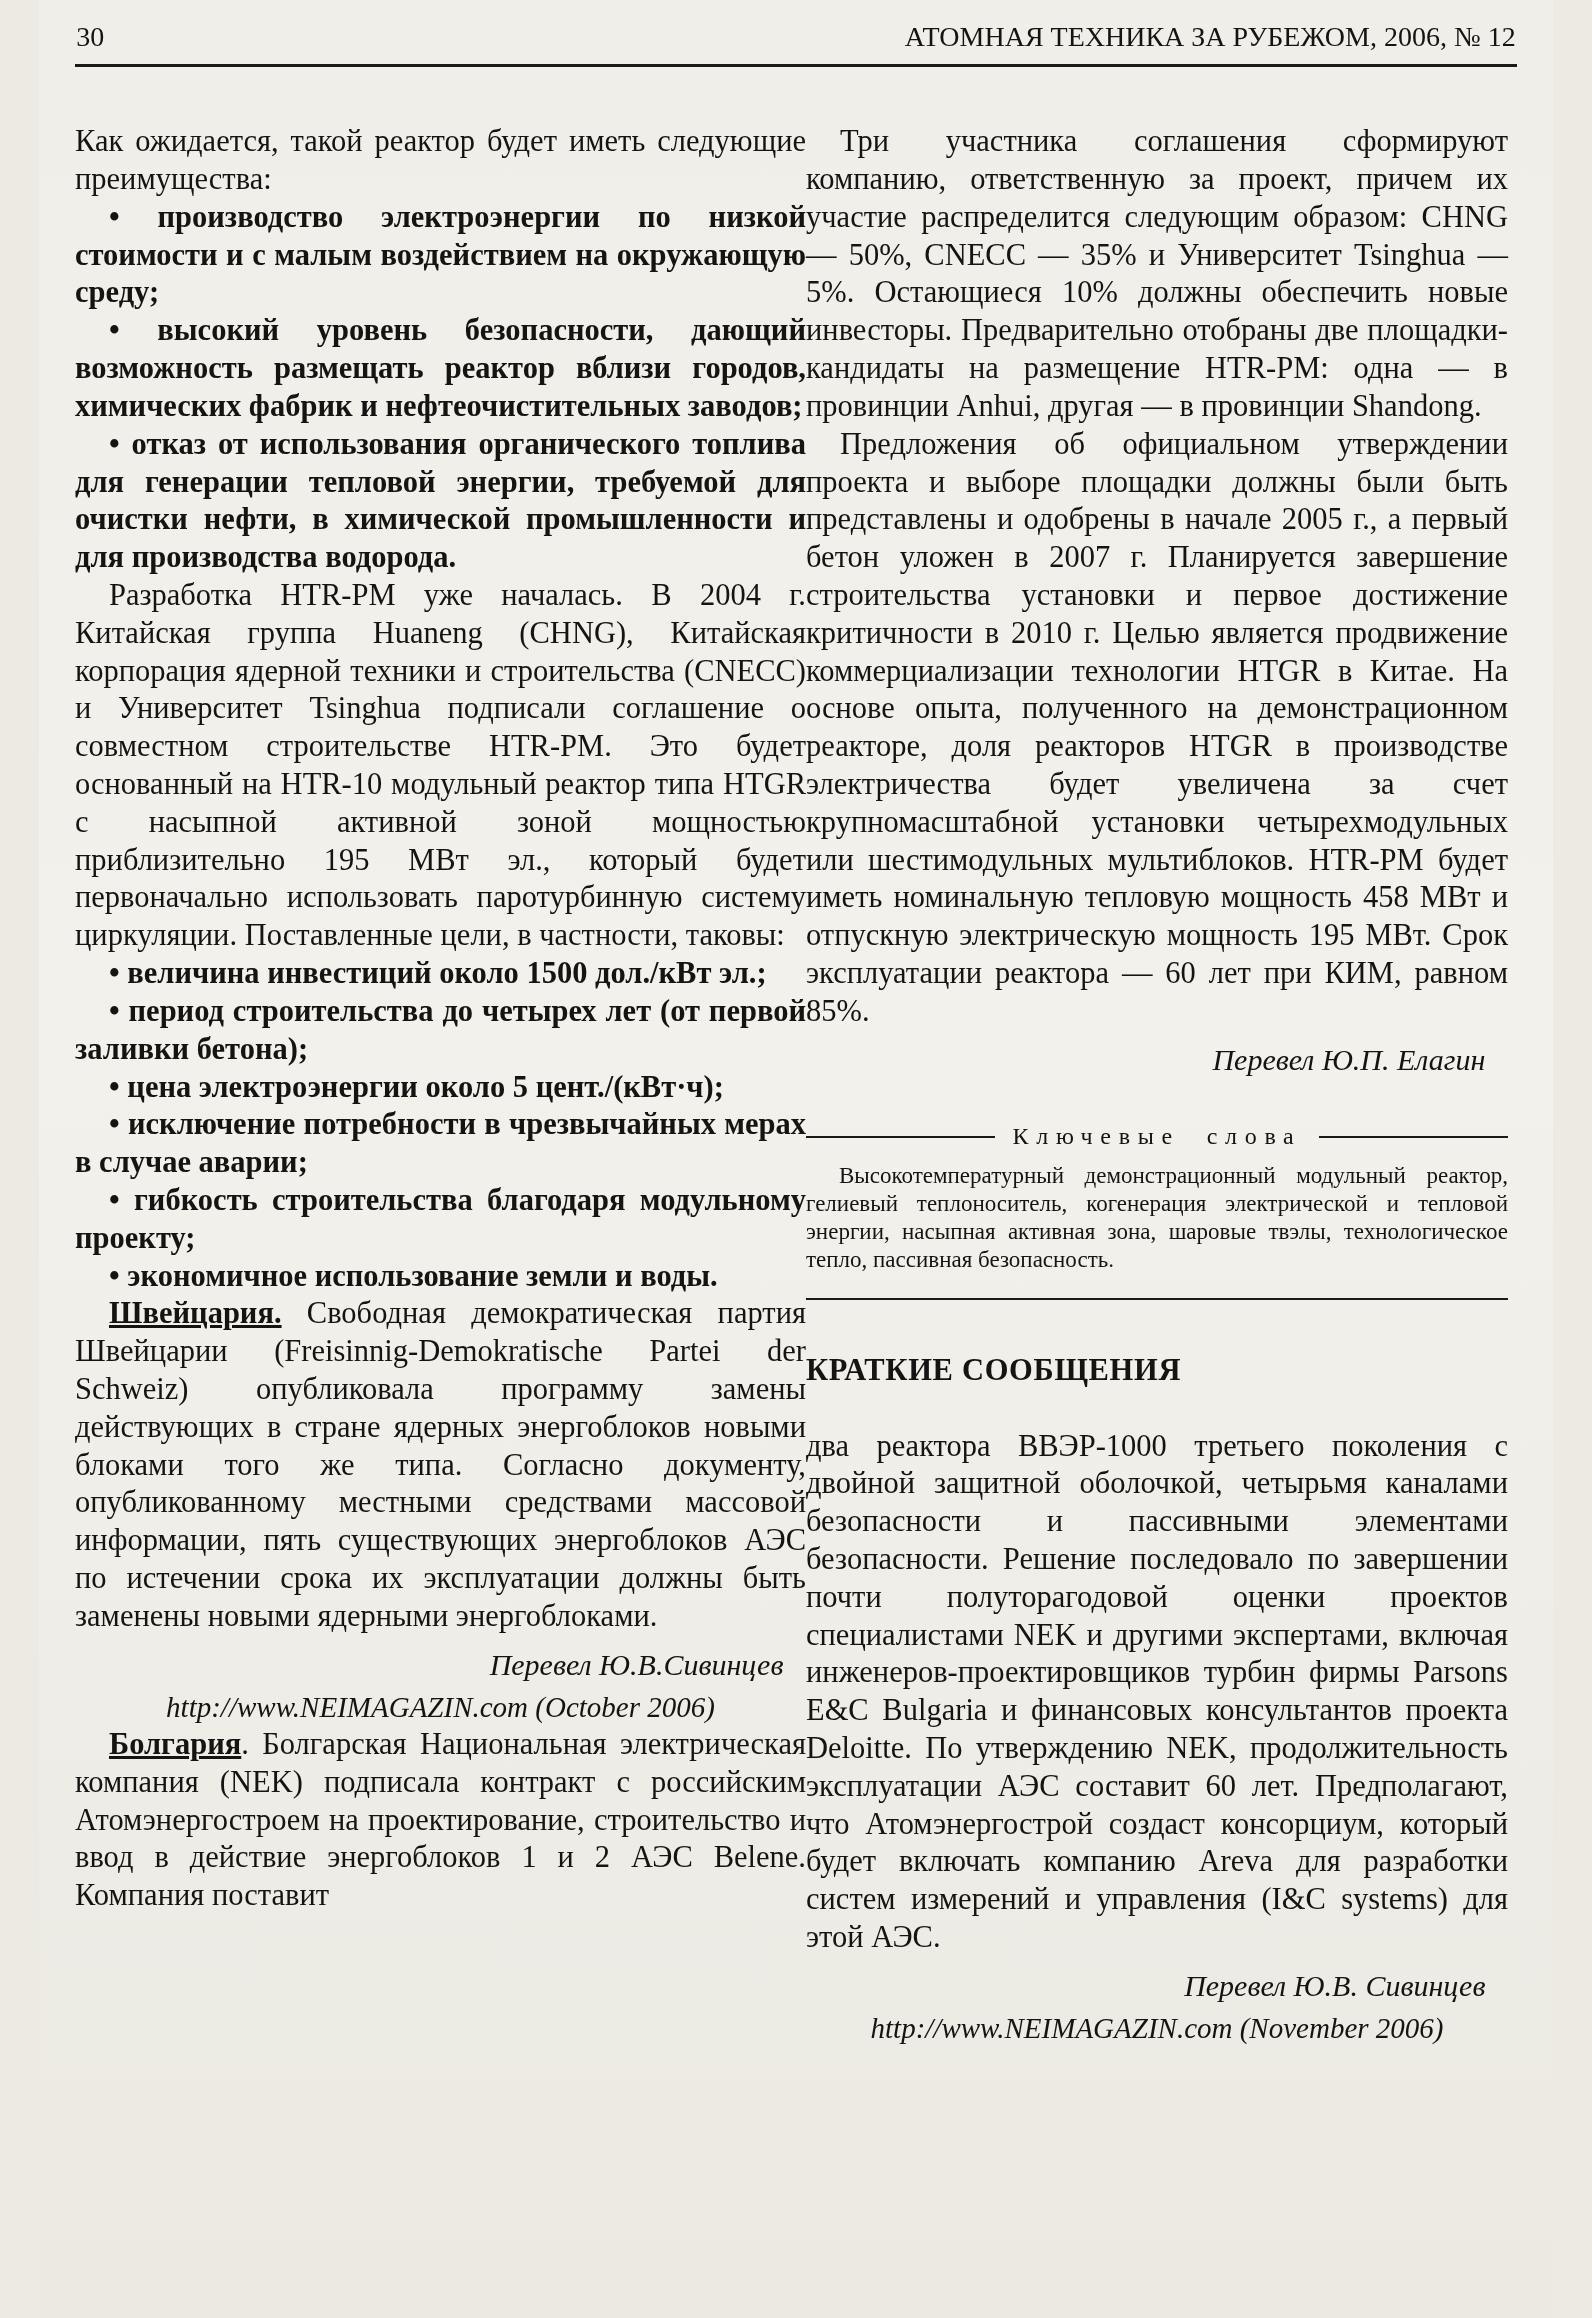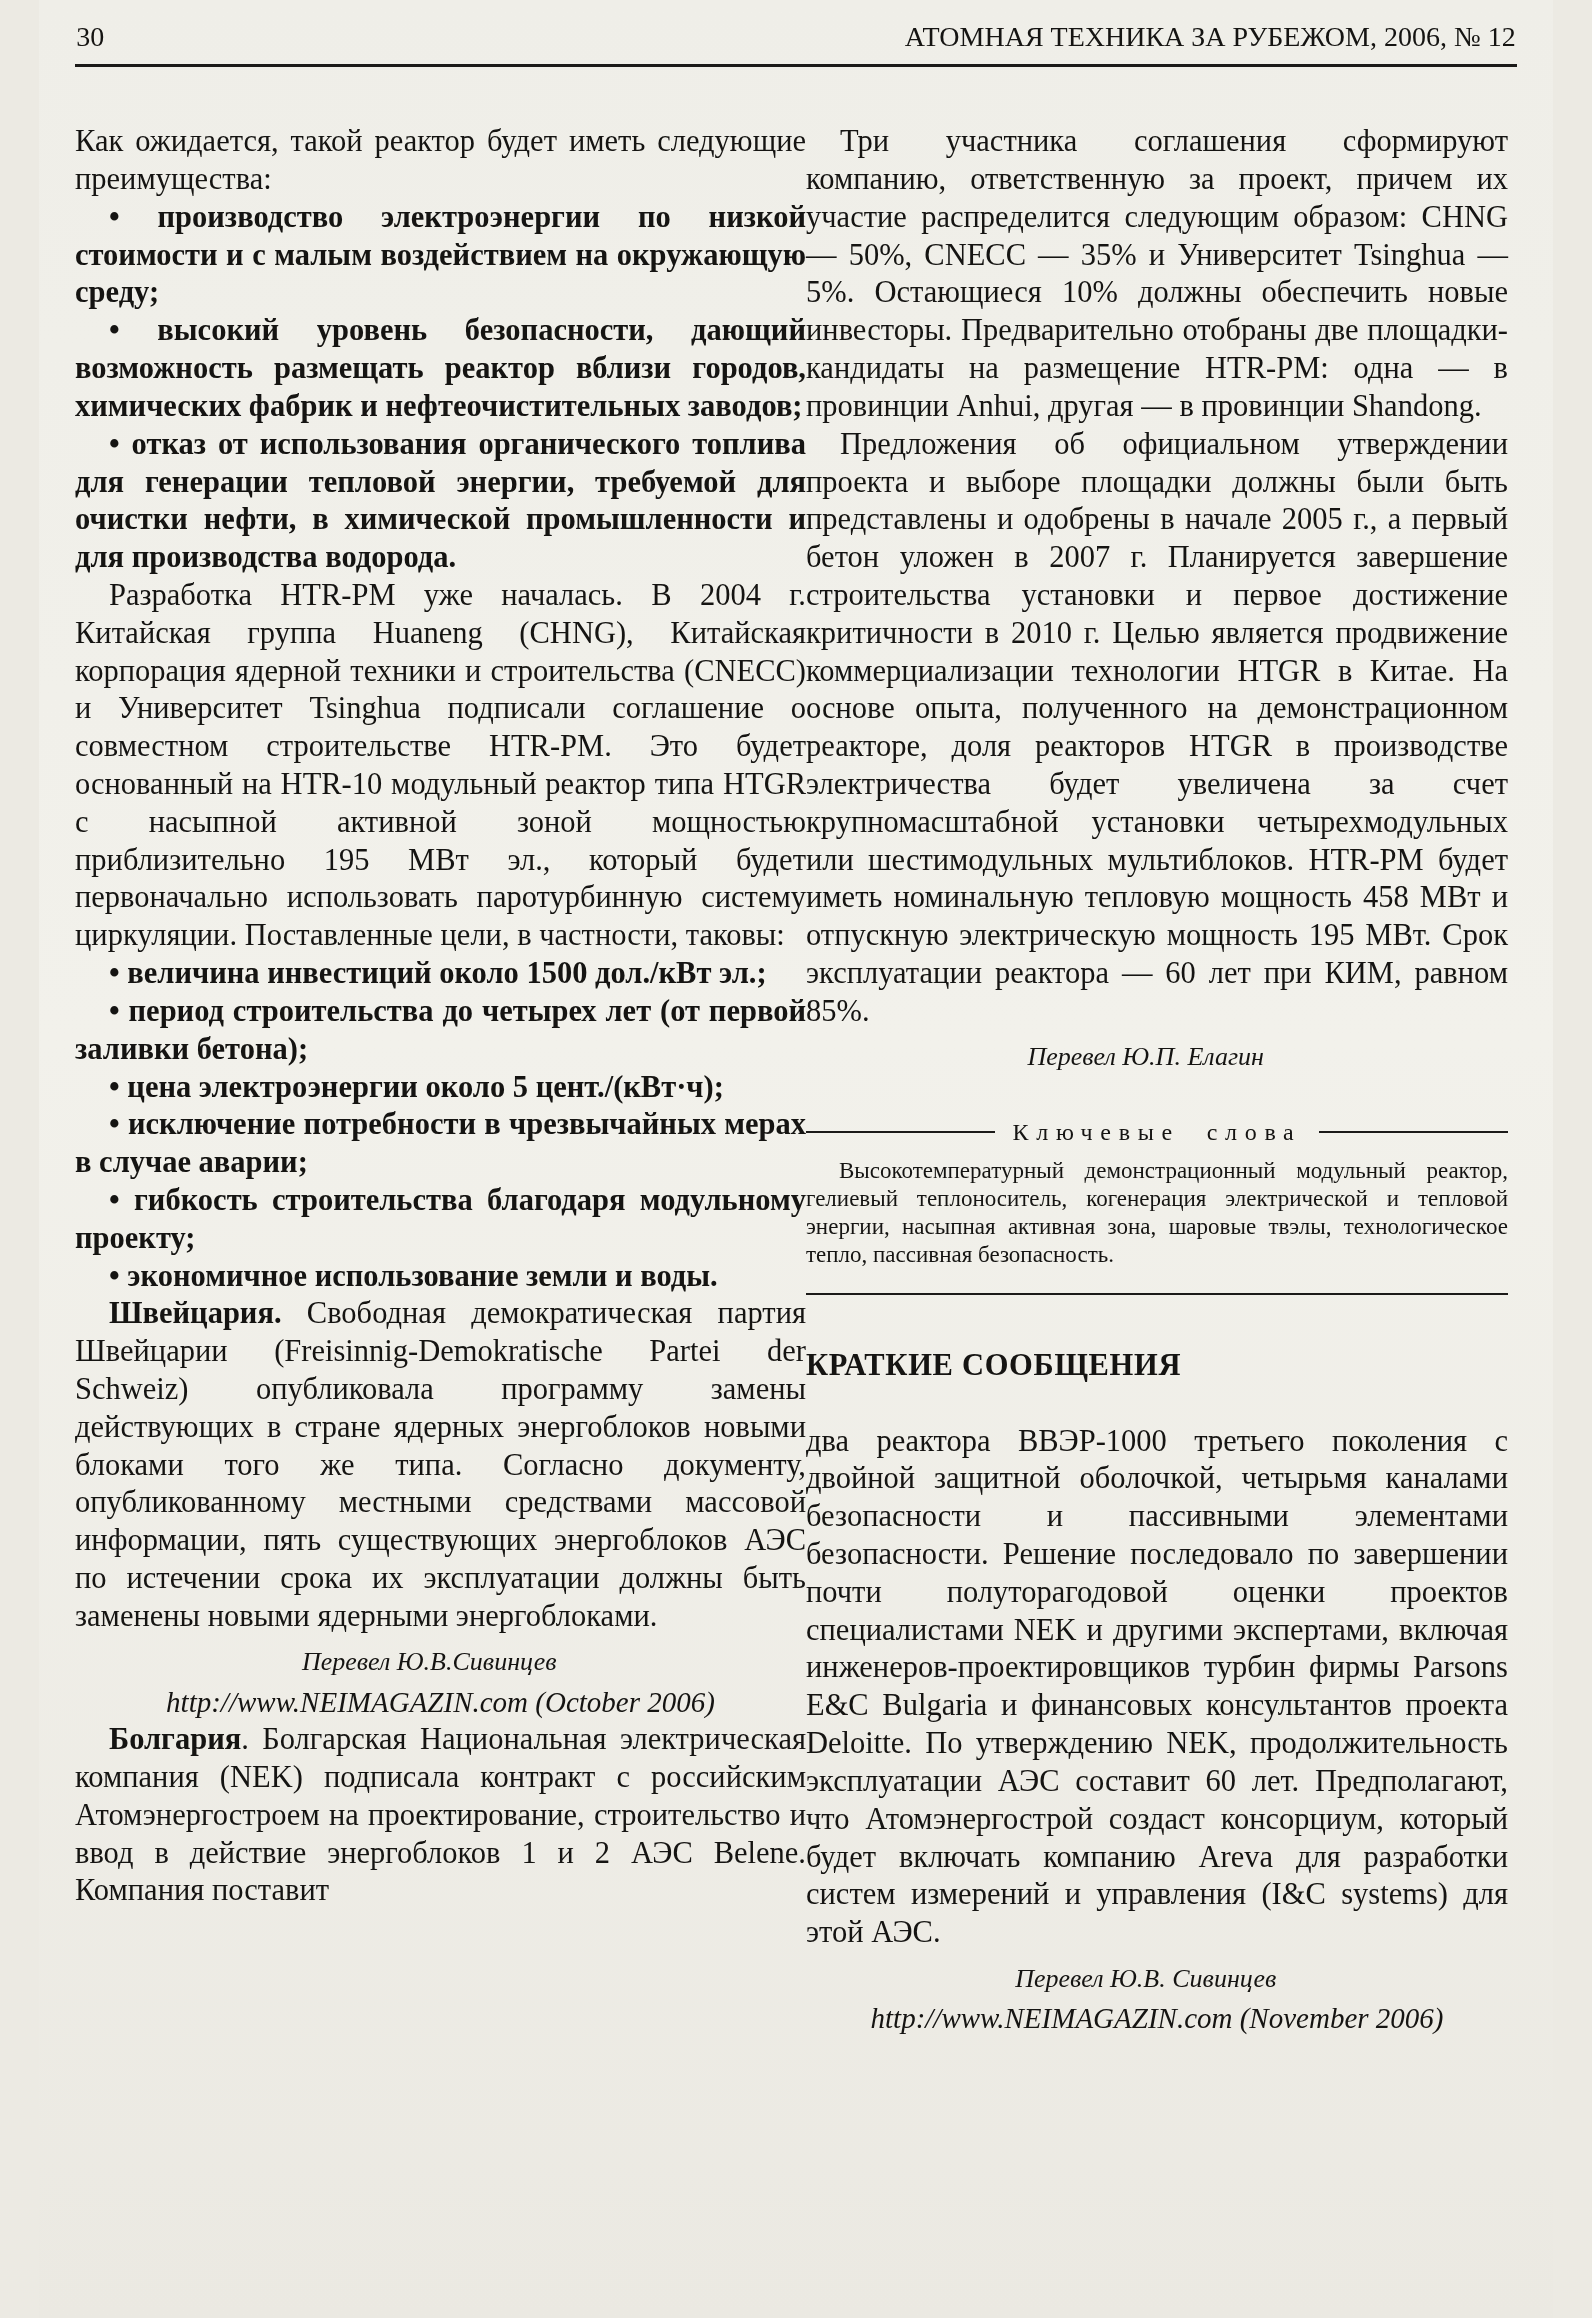--- a/index.html
+++ b/index.html
@@ -23,25 +23,25 @@
   .columns { display:flex; margin-top:56px; }
   .col {
     font-size:30.5px; line-height:1.24; text-align:justify;
     hyphens:auto; -webkit-hyphens:auto;
   }
   .col-left  { width:731px; }
   .col-right { width:702px; }
   p.para { margin:0; }
   p.indent { text-indent:34px; }
   p.bullet { text-indent:34px;font-weight:bold; }
-  .lead { font-weight:bold; }
+  .lead { font-weight:bold;text-decoration:underline; }
   .big-gap { margin-top:155px; }
   .news-gap { margin-top:24px; }
   .byline {
-    text-align:center; font-style:italic; font-size:26px;
+    text-align:right; font-style:italic; font-size:30px;
     margin-top:10.6px; padding-right:22.6px;
   }
   .source {
     text-align:center; font-style:italic; font-size:29px;
     margin-top:6.6px;
   }
   .keywords { margin-top:44px; }
   .kw-head { display:flex; align-items:center; gap:13.3px; }
   .kw-line { flex:1; height:2px; background:#1b1a18; }
   .kw-label {

